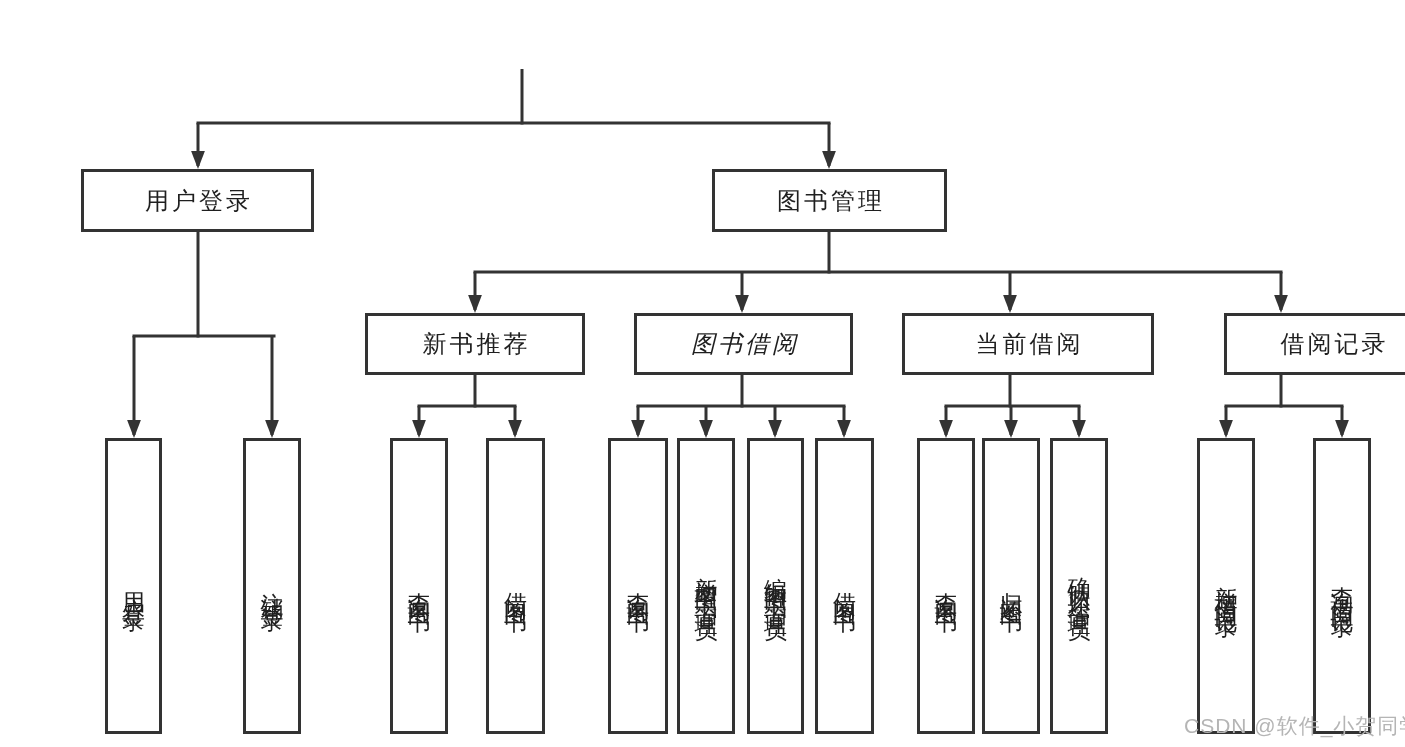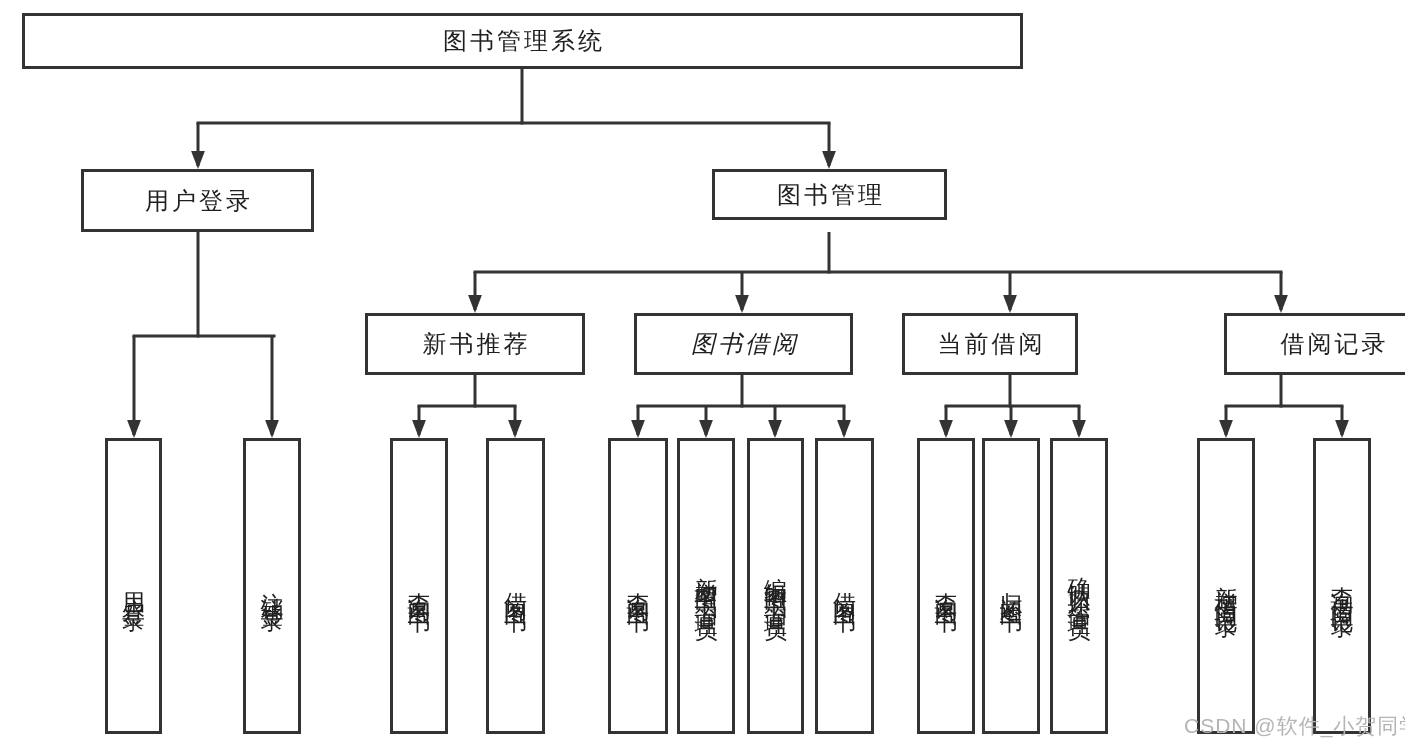--- a/index.html
+++ b/index.html
@@ -113,28 +113,27 @@
       <path d="M1079 406 V435" marker-end="url(#arrow)"></path>
     </g>
     <g stroke="#333333" stroke-width="3" fill="none">
       <path d="M1281 375 V407.5"></path>
       <path d="M1224.5 406 H1343.5"></path>
       <path d="M1226 406 V435" marker-end="url(#arrow)"></path>
       <path d="M1342 406 V435" marker-end="url(#arrow)"></path>
     </g>
   </svg>
 
-  <div class="node" style="left:22px; top:13px; width:1001px; height:56px;">图书管理系统</div>
 
   <div class="node" style="left:81px; top:169px; width:233px; height:63px;">用户登录</div>
-  <div class="node" style="left:712px; top:169px; width:235px; height:51px;">图书管理</div>
+  <div class="node" style="left:712px; top:169px; width:235px; height:63px;">图书管理</div>
 
   <div class="node" style="left:365px; top:313px; width:220px; height:62px;">新书推荐</div>
   <div class="node" style="left:634px; top:313px; width:219px; height:62px;font-style:italic;">图书借阅</div>
-  <div class="node" style="left:902px; top:313px; width:176px; height:62px;">当前借阅</div>
+  <div class="node" style="left:902px; top:313px; width:252px; height:62px;">当前借阅</div>
   <div class="node" style="left:1224px; top:313px; width:218px; height:62px;">借阅记录</div>
 
   <div class="node leaf" style="left:105px; top:438px; width:57px; height:296px;">
     <span class="vtext">用户登录</span>
   </div>
   <div class="node leaf" style="left:243px; top:438px; width:58px; height:296px;">
     <span class="vtext">注销登录</span>
   </div>
 
   <div class="node leaf" style="left:390px; top:438px; width:58px; height:296px;">

